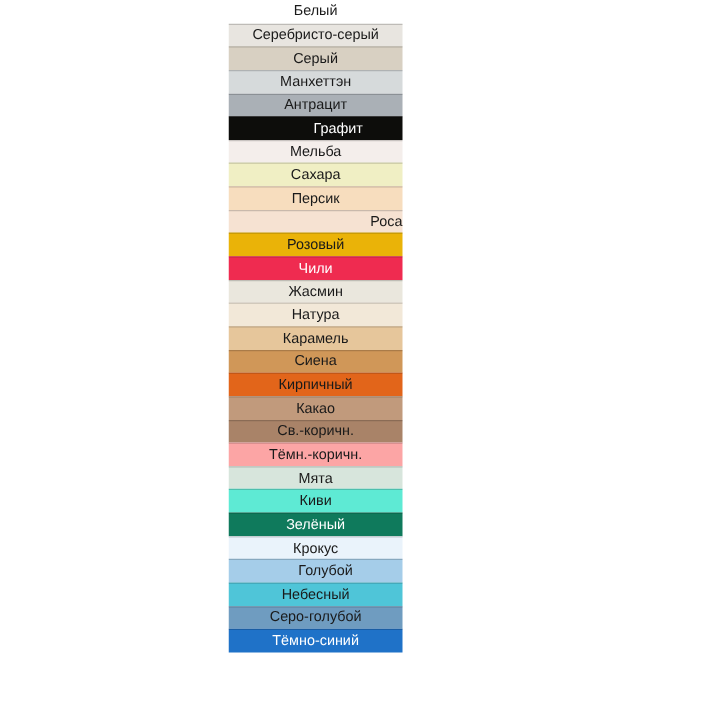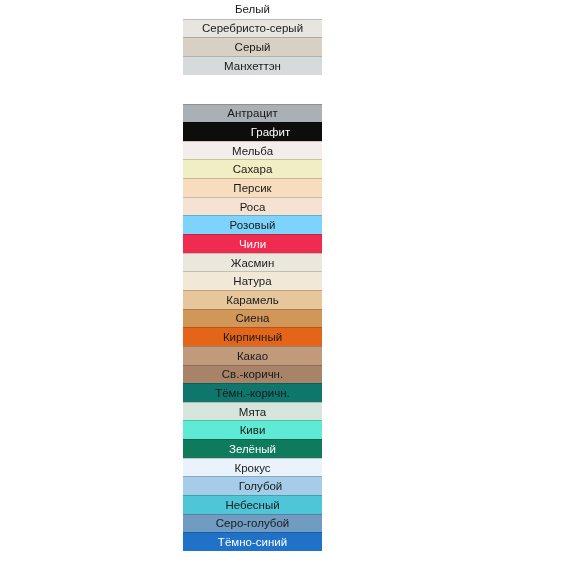--- a/index.html
+++ b/index.html
@@ -56,39 +56,39 @@
       </div>
       <div class="swatch-row" style="background: rgb(232, 229, 224); border-top: 1px solid rgba(0, 0, 0, 0.18);">
         <span class="swatch-label" style="color: rgb(26, 26, 26);">Серебристо-серый</span>
       </div>
       <div class="swatch-row" style="background: rgb(216, 208, 194); border-top: 1px solid rgba(0, 0, 0, 0.18);">
         <span class="swatch-label" style="color: rgb(26, 26, 26);">Серый</span>
       </div>
       <div class="swatch-row" style="background: rgb(214, 218, 219); border-top: 1px solid rgba(0, 0, 0, 0.18);">
         <span class="swatch-label" style="color: rgb(26, 26, 26);">Манхеттэн</span>
       </div>
-      <div class="swatch-row" style="background: rgb(170, 176, 182); border-top: 1px solid rgba(0, 0, 0, 0.18); margin-top: 29px;">
+      <div class="swatch-row" style="background: rgb(170, 176, 182); border-top: 1px solid rgba(0, 0, 0, 0.18);">
         <span class="swatch-label" style="color: rgb(26, 26, 26);">Антрацит</span>
       </div>
       <div class="swatch-row" style="background: rgb(13, 13, 11); border-top: 1px solid rgba(0, 0, 0, 0.18);">
         <span class="swatch-label" style="color: rgb(255, 255, 255); padding-left: 36px;">Графит</span>
       </div>
       <div class="swatch-row" style="background: rgb(244, 238, 235); border-top: 1px solid rgba(0, 0, 0, 0.18);">
         <span class="swatch-label" style="color: rgb(26, 26, 26);">Мельба</span>
       </div>
       <div class="swatch-row" style="background: rgb(240, 239, 196); border-top: 1px solid rgba(0, 0, 0, 0.18);">
         <span class="swatch-label" style="color: rgb(26, 26, 26);">Сахара</span>
       </div>
       <div class="swatch-row" style="background: rgb(247, 221, 190); border-top: 1px solid rgba(0, 0, 0, 0.18);">
         <span class="swatch-label" style="color: rgb(26, 26, 26);">Персик</span>
       </div>
-      <div class="swatch-row" style="background: rgb(246, 226, 210); border-top: 1px solid rgba(0, 0, 0, 0.18);">
+      <div class="swatch-row" style="background: rgb(246, 226, 210); border-top: 1px solid rgba(0, 0, 0, 0.18); justify-content: flex-end;">
         <span class="swatch-label" style="color: rgb(26, 26, 26);">Роса</span>
       </div>
-      <div class="swatch-row" style="background: #7dd3fc; border-top: 1px solid rgba(0, 0, 0, 0.18);">
+      <div class="swatch-row" style="background: #eab308; border-top: 1px solid rgba(0, 0, 0, 0.18);">
         <span class="swatch-label" style="color: rgb(26, 26, 26);">Розовый</span>
       </div>
       <div class="swatch-row" style="background: rgb(239, 43, 80); border-top: 1px solid rgba(0, 0, 0, 0.18);">
         <span class="swatch-label" style="color: rgb(255, 255, 255);">Чили</span>
       </div>
       <div class="swatch-row" style="background: rgb(234, 231, 221); border-top: 1px solid rgba(0, 0, 0, 0.18);">
         <span class="swatch-label" style="color: rgb(26, 26, 26);">Жасмин</span>
       </div>
       <div class="swatch-row" style="background: rgb(242, 232, 216); border-top: 1px solid rgba(0, 0, 0, 0.18);">
         <span class="swatch-label" style="color: rgb(26, 26, 26);">Натура</span>
@@ -101,21 +101,21 @@
       </div>
       <div class="swatch-row" style="background: rgb(226, 101, 26); border-top: 1px solid rgba(0, 0, 0, 0.18);">
         <span class="swatch-label" style="color: rgb(26, 26, 26);">Кирпичный</span>
       </div>
       <div class="swatch-row" style="background: rgb(193, 154, 124); border-top: 1px solid rgba(0, 0, 0, 0.18);">
         <span class="swatch-label" style="color: rgb(26, 26, 26);">Какао</span>
       </div>
       <div class="swatch-row" style="background: rgb(169, 131, 104); border-top: 1px solid rgba(0, 0, 0, 0.18);">
         <span class="swatch-label" style="color: rgb(26, 26, 26);">Св.-коричн.</span>
       </div>
-      <div class="swatch-row" style="background: #0f766e; border-top: 1px solid rgba(0, 0, 0, 0.18); justify-content: center;">
+      <div class="swatch-row" style="background: #fca5a5; border-top: 1px solid rgba(0, 0, 0, 0.18); justify-content: center;">
         <span class="swatch-label" style="color: rgb(26, 26, 26);">Тёмн.-коричн.</span>
       </div>
       <div class="swatch-row" style="background: rgb(215, 229, 220); border-top: 1px solid rgba(0, 0, 0, 0.18);">
         <span class="swatch-label" style="color: rgb(26, 26, 26);">Мята</span>
       </div>
       <div class="swatch-row" style="background: #5eead4; border-top: 1px solid rgba(0, 0, 0, 0.18);">
         <span class="swatch-label" style="color: rgb(26, 26, 26);">Киви</span>
       </div>
       <div class="swatch-row" style="background: rgb(15, 122, 92); border-top: 1px solid rgba(0, 0, 0, 0.18);">
         <span class="swatch-label" style="color: rgb(255, 255, 255);">Зелёный</span>

